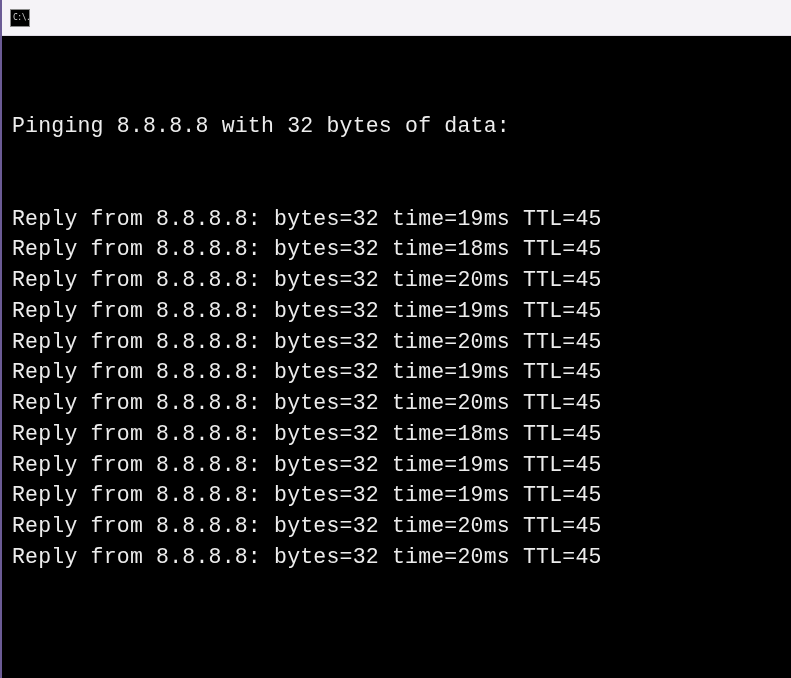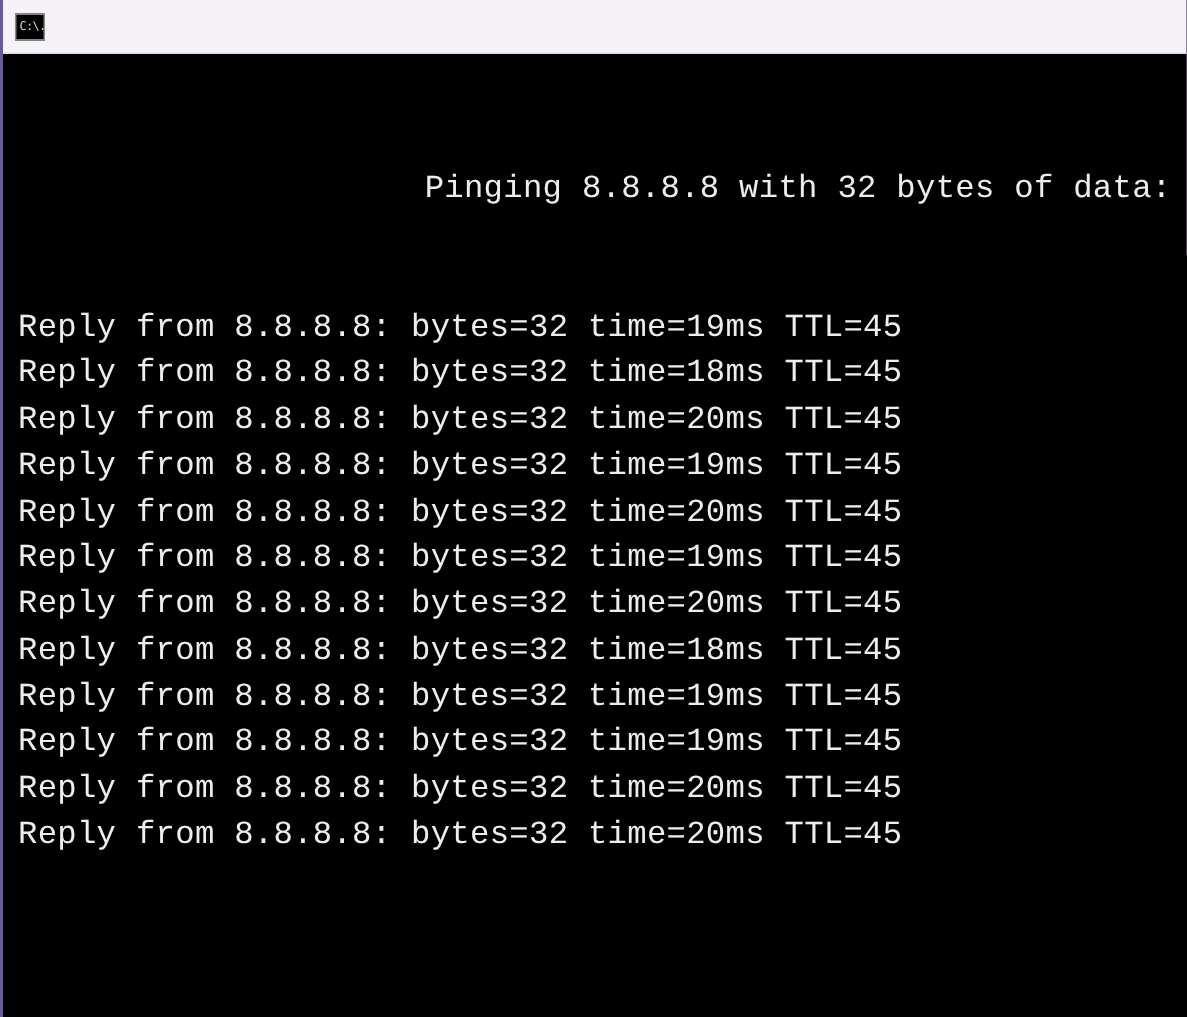--- a/index.html
+++ b/index.html
@@ -65,21 +65,20 @@
       white-space: pre;
       overflow: hidden;
       letter-spacing: 0.2px;
     }
     .prompt-line {
       margin-bottom: 30px;
       margin-top: 8px;
     }
     .ping-header {
       margin-bottom: 0;
-      text-align: right;
     }
   </style>
 </head>
 <body>
 
 <div class="window">
   <div class="titlebar">
     <div class="titlebar-icon">
       <span class="titlebar-icon-text">C:\.</span>
     </div>

